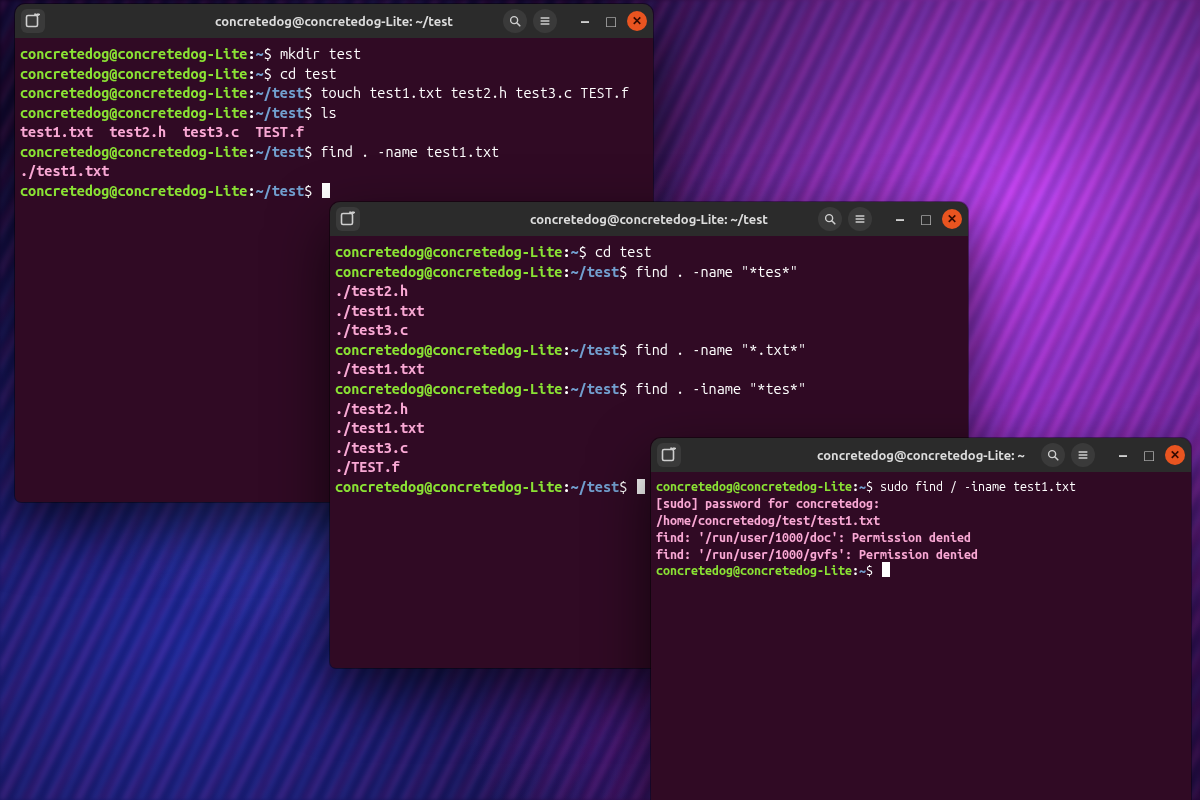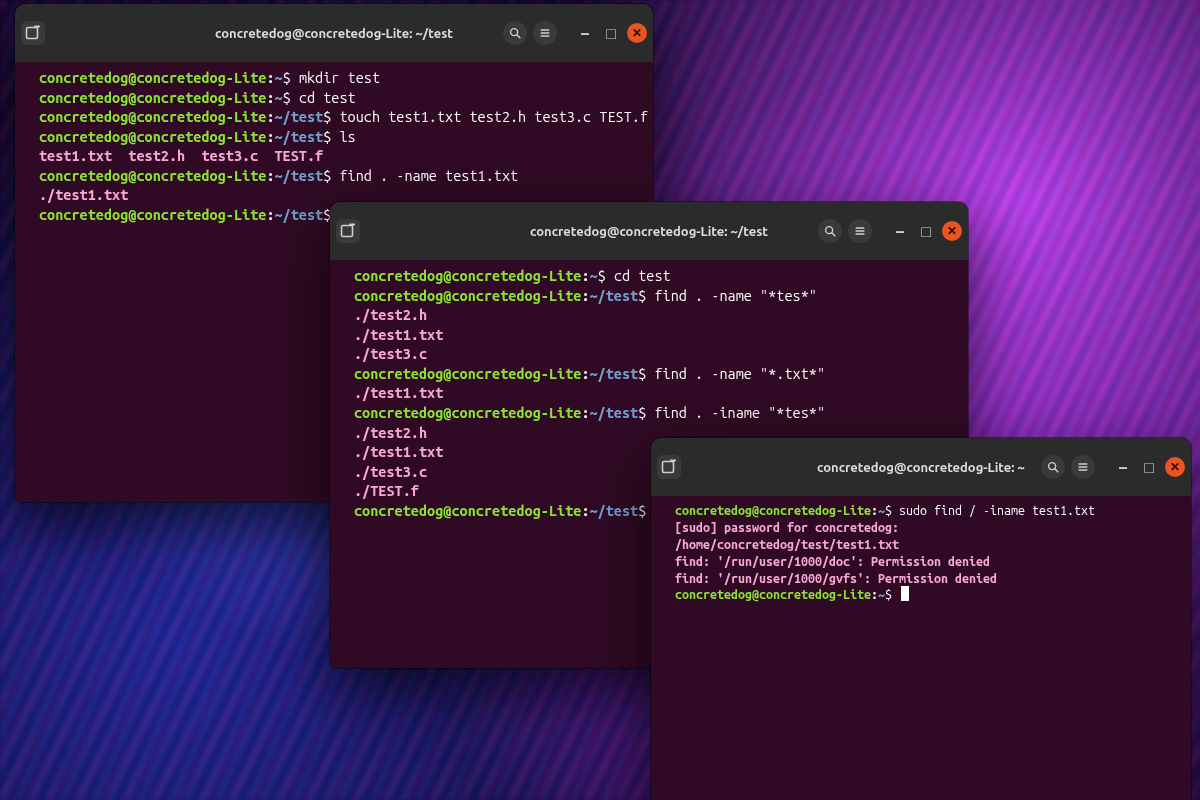--- a/index.html
+++ b/index.html
@@ -47,21 +47,21 @@
   .titlebar {
     height: 34px;
     background: #2b2b2b;
     display: flex;
     align-items: center;
     color: #ddd;
     font-family: "Ubuntu", sans-serif;
     font-size: 13px;
     font-weight: 600;
     position: relative;
-    padding: 12px 6px;
+    padding: 0 6px;
   }
   .title-left {
     display: flex;
     align-items: center;
     min-width: 34px;
   }
   .title-center {
     position: absolute;
     left: 50%;
     transform: translateX(-50%);
@@ -95,21 +95,21 @@
   .tb-btn.close {
     background: #e95420;
     color: #330a00;
     width: 20px; height: 20px;
     border-radius: 50%;
     font-size: 12px;
   }
   .tb-icon-svg { width: 14px; height: 14px; display:block; }
   .newtab-ic { width:16px; height:16px; stroke:#cfcfcf; fill:none; stroke-width:1.6;}
   .termbody {
-    padding: 6px 10px 14px 24px;
+    padding: 6px 10px 14px 5px;
     font-size: 14px;
     line-height: 1.35;
     white-space: pre;
   }
   .line { white-space: pre; }
   .user { color: #8ae234; font-weight: 700; }
   .host { color: #8ae234; font-weight: 700; }
   .colon { color: #ffffff; font-weight:700; }
   .cwd  { color: #729fcf; font-weight: 700; }
   .sigil{ color: #ffffff; }

